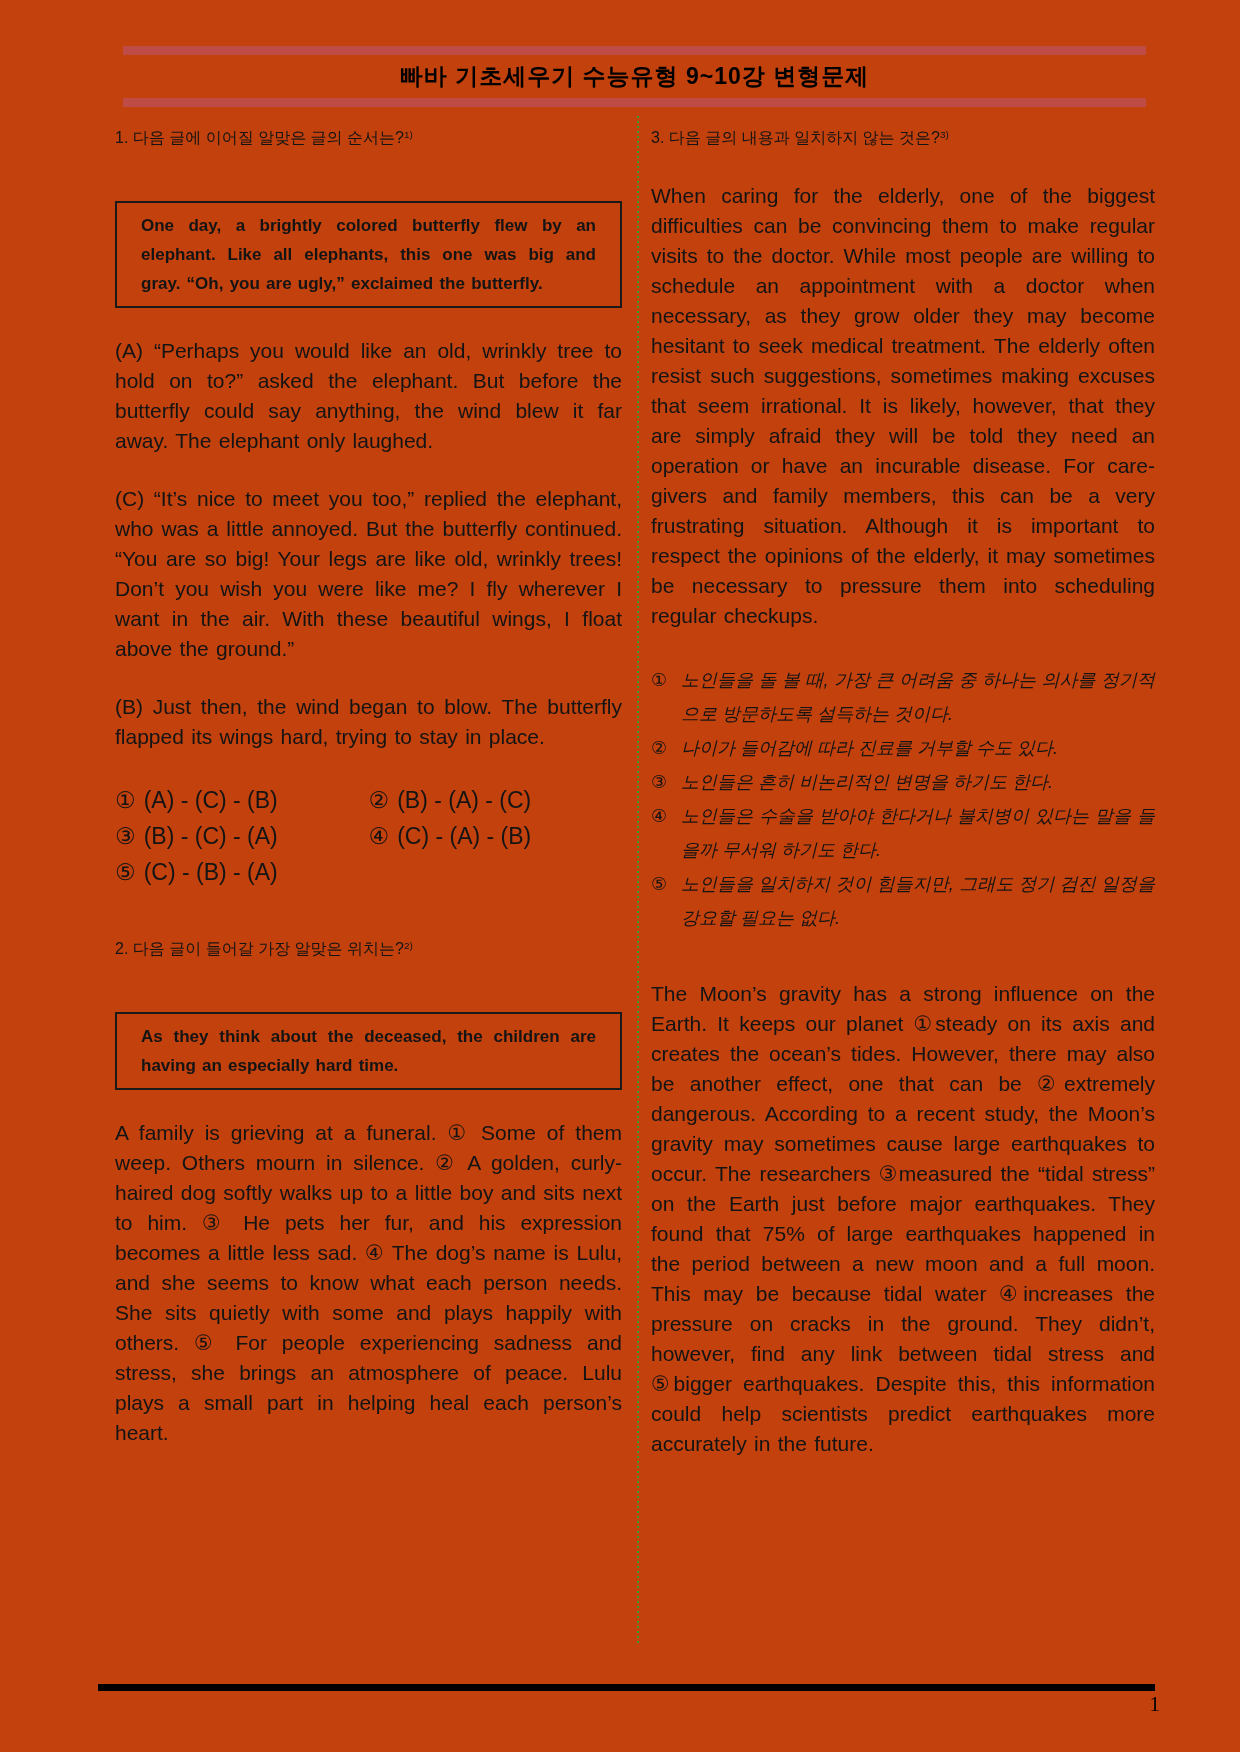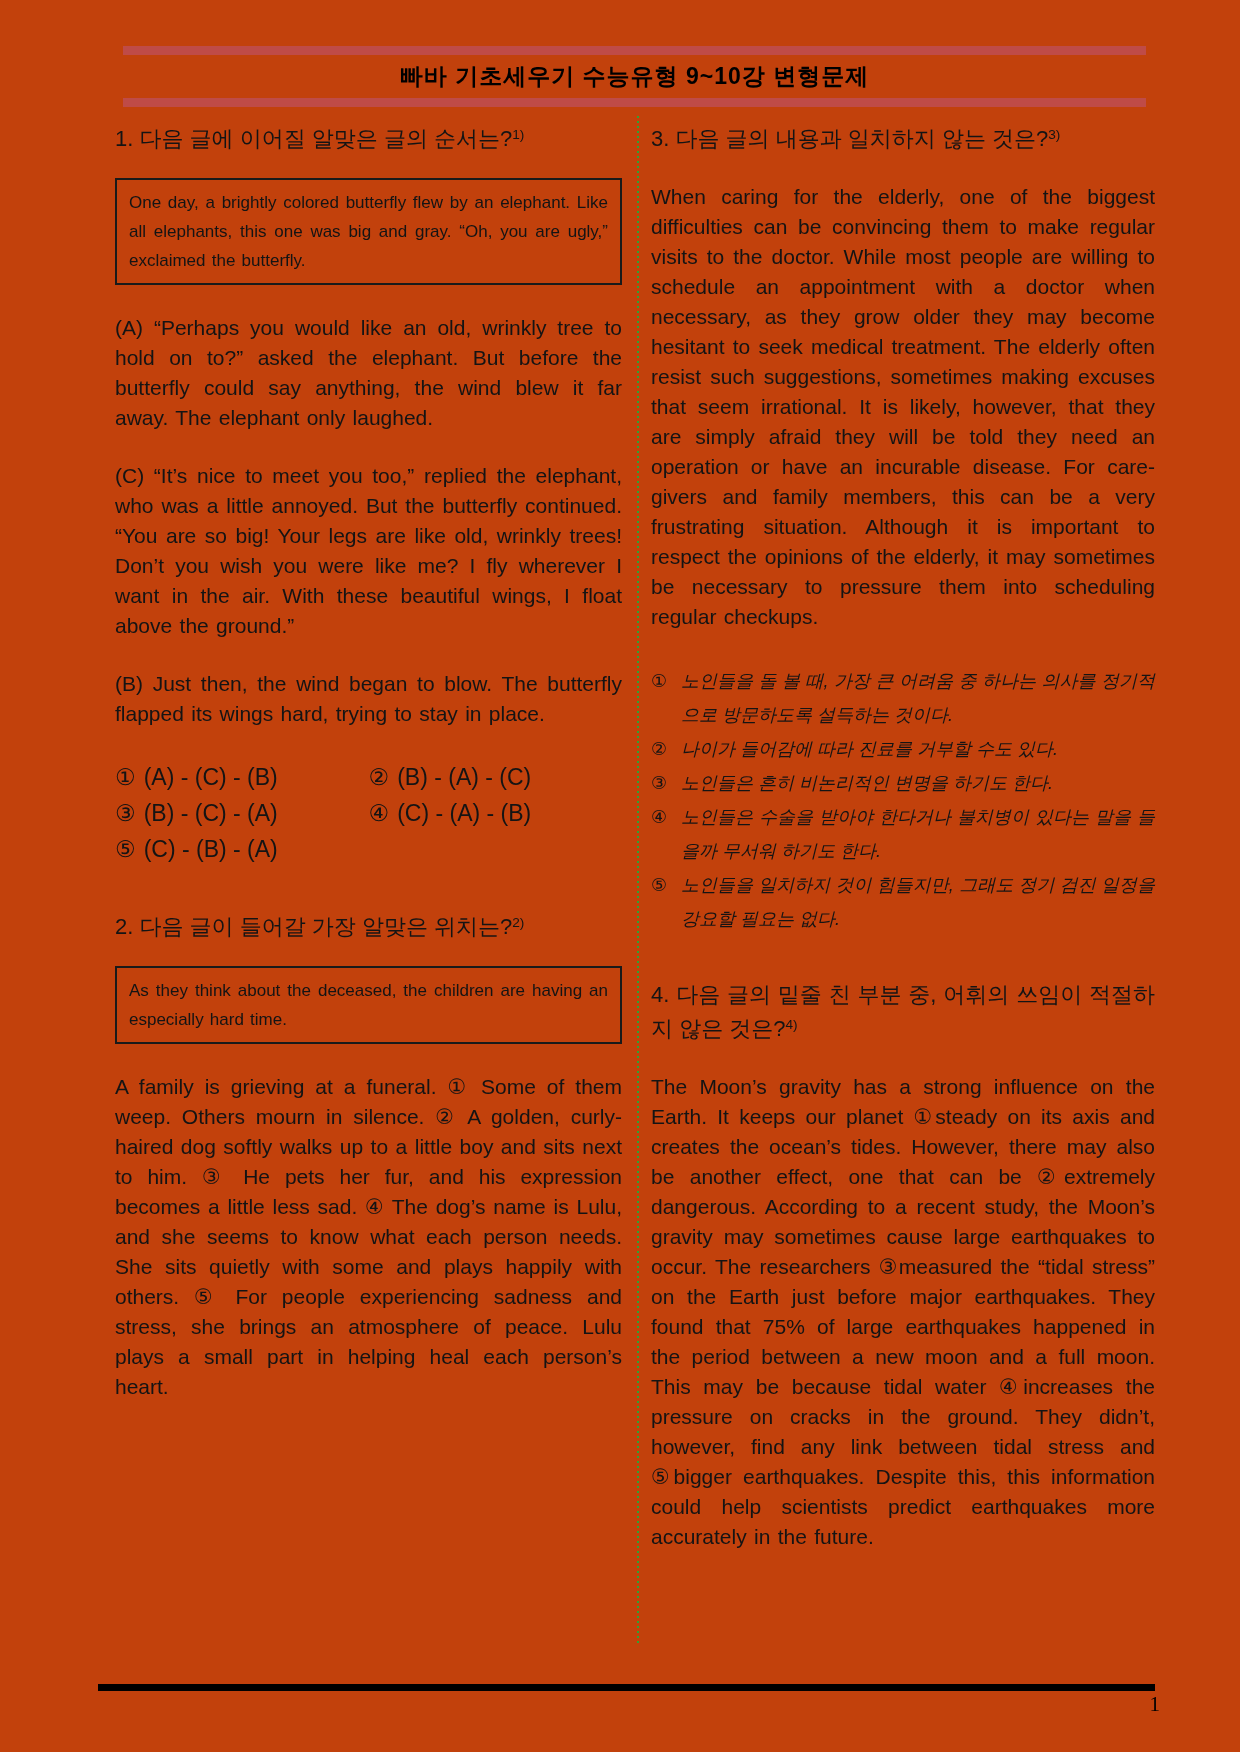--- a/index.html
+++ b/index.html
@@ -31,29 +31,30 @@
   .divider{
     position:absolute;left:637px;top:116px;width:2px;height:1530px;
     background:repeating-linear-gradient(to bottom,var(--green) 0 2px,transparent 2px 5px);
   }
   .col{position:absolute;top:120px;}
   .col-left{left:115px;width:507px;}
   .col-right{left:651px;width:504px;}
   .q + .q{margin-top:44px;}
   .q-title{
     margin:0;
-    font-size:22px;
+    font-size:16px;
     font-weight:normal;
     line-height:30px;
     text-align:justify;
   }
   .passage-box{
-    margin-top:24px;
+    margin-top:48px;
     border:2px solid #1a1a1a;
-    padding:8px 12px;
+    padding:8px 24px;
+    font-weight:bold;
   }
   .passage-box p{margin:0;text-align:justify;font-size:17px;line-height:29px;word-spacing:1.5px;}
   .para{
     margin:28px 0 0;
     text-align:justify;
     font-size:21px;
     line-height:30px;
     word-spacing:1.5px;
   }
   
@@ -162,21 +163,20 @@
             <span class="txt">노인들은 수술을 받아야 한다거나 불치병이 있다는 말을 들을까 무서워 하기도 한다.</span>
         </div>
         <div class="k-opt">
           <span class="num">⑤</span>
             <span class="txt">노인들을 일치하지 것이 힘들지만, 그래도 정기 검진 일정을 강요할 필요는 없다.</span>
         </div>
       </div>
     </div>
 
     <div class="q">
-      <h2 class="q-title"><span>4. 다음 글의 밑줄 친 부분 중, 어휘의 쓰임이 적절하지 </span><span class="u">않은</span><span> 것은?</span><span class="fn">4)</span></h2>
       <p class="para"><span>The Moon’s gravity has a strong influence on the Earth. It keeps our planet ①</span><span class="u">steady</span><span> on its axis and creates the ocean’s tides. However, there may also be another effect, one that can be ②</span><span class="u">extremely</span><span> dangerous. According to a recent study, the Moon’s gravity may sometimes cause large earthquakes to occur. The researchers ③</span><span class="u">measured</span><span> the “tidal stress” on the Earth just before major earthquakes. They found that 75% of large earthquakes happened in the period between a new moon and a full moon. This may be because tidal water ④</span><span class="u">increases</span><span> the pressure on cracks in the ground. They didn’t, however, find any link between tidal stress and ⑤</span><span class="u">bigger</span><span> earthquakes. Despite this, this information could help scientists predict earthquakes more accurately in the future.</span></p>
     </div>
 
   </section>
 
   <div class="footer-rule"></div>
   <div class="page-number">1</div>
 
 </div>
 

